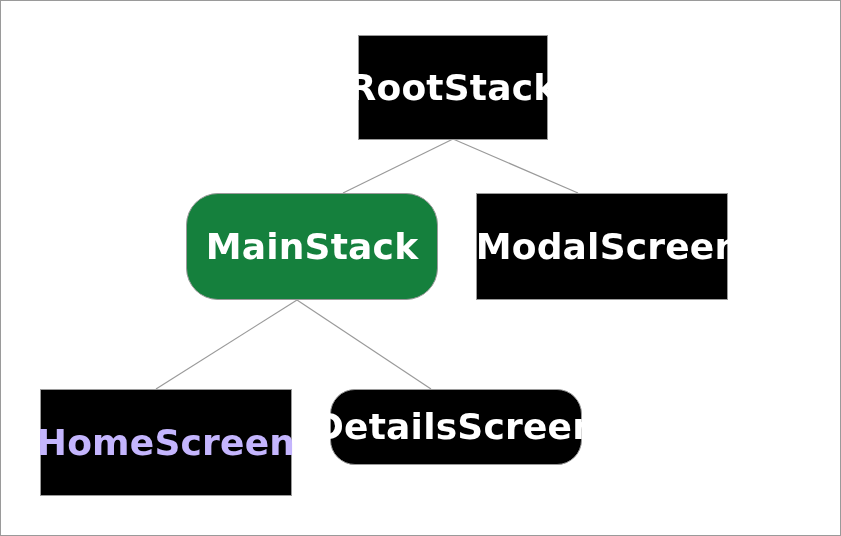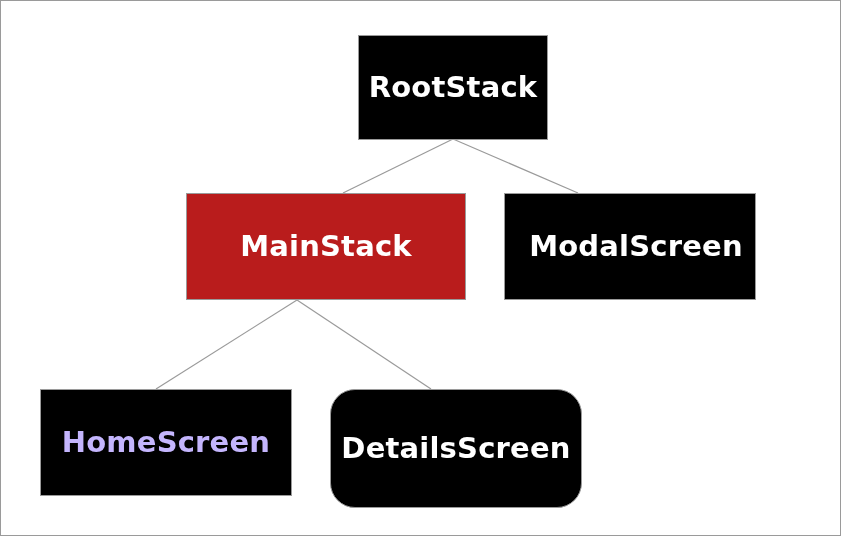--- a/index.html
+++ b/index.html
@@ -34,21 +34,21 @@
     background: #000000;
     border: 1px solid #9a9a9a;
     display: flex;
     align-items: center;
     justify-content: center;
   }
   .node-label {
     color: #ffffff;
     font-family: "DejaVu Sans", "Liberation Sans", sans-serif;
     font-weight: bold;
-    font-size: 29px;
+    font-size: 36px;
     line-height: 1;
     letter-spacing: 0.2px;
     white-space: nowrap;
     text-align: left;
   }
 </style>
 </head>
 <body>
 
 <div id="diagram-canvas" style="width: 841px; height: 536px; background: rgb(255, 255, 255); border-color: rgb(154, 154, 154);">
@@ -57,29 +57,29 @@
       <line x1="452" y1="138" x2="342" y2="192" stroke="#9a9a9a" stroke-width="1.2"></line>
       <line x1="452" y1="138" x2="577" y2="192" stroke="#9a9a9a" stroke-width="1.2"></line>
       <line x1="296" y1="299" x2="155" y2="388" stroke="#9a9a9a" stroke-width="1.2"></line>
       <line x1="296" y1="299" x2="430" y2="388" stroke="#9a9a9a" stroke-width="1.2"></line>
     </svg>
 
   <div class="node" style="left: 357px; top: 34px; width: 190px; height: 105px; background: rgb(0, 0, 0); border-color: rgb(154, 154, 154);">
     <span class="node-label" style="color: rgb(255, 255, 255);">RootStack</span>
   </div>
 
-  <div class="node" style="left: 185px; top: 192px; width: 280px; height: 107px; background: #b91c1c; border-color: rgb(154, 154, 154);">
+  <div class="node" style="left: 185px; top: 192px; width: 252px; height: 107px; background: #15803d; border-color: rgb(154, 154, 154); border-radius: 32px;">
     <span class="node-label" style="color: rgb(255, 255, 255);">MainStack</span>
   </div>
 
-  <div class="node" style="left: 503px; top: 192px; width: 252px; height: 107px; background: rgb(0, 0, 0); border-color: rgb(154, 154, 154); padding-left: 12px;">
+  <div class="node" style="left: 475px; top: 192px; width: 252px; height: 107px; background: rgb(0, 0, 0); border-color: rgb(154, 154, 154); padding-left: 12px;">
     <span class="node-label" style="color: rgb(255, 255, 255);">ModalScreen</span>
   </div>
 
   <div class="node" style="left: 39px; top: 388px; width: 252px; height: 107px; background: rgb(0, 0, 0); border-color: rgb(154, 154, 154);">
     <span class="node-label" style="color: #c4b5fd;">HomeScreen</span>
   </div>
 
-  <div class="node" style="left: 329px; top: 388px; width: 252px; height: 119px; background: rgb(0, 0, 0); border-color: rgb(154, 154, 154); border-radius: 25px;">
+  <div class="node" style="left: 329px; top: 388px; width: 252px; height: 76px; background: rgb(0, 0, 0); border-color: rgb(154, 154, 154); border-radius: 25px;">
     <span class="node-label" style="color: rgb(255, 255, 255);">DetailsScreen</span>
   </div>
 
 </div>
 
 </body></html>

